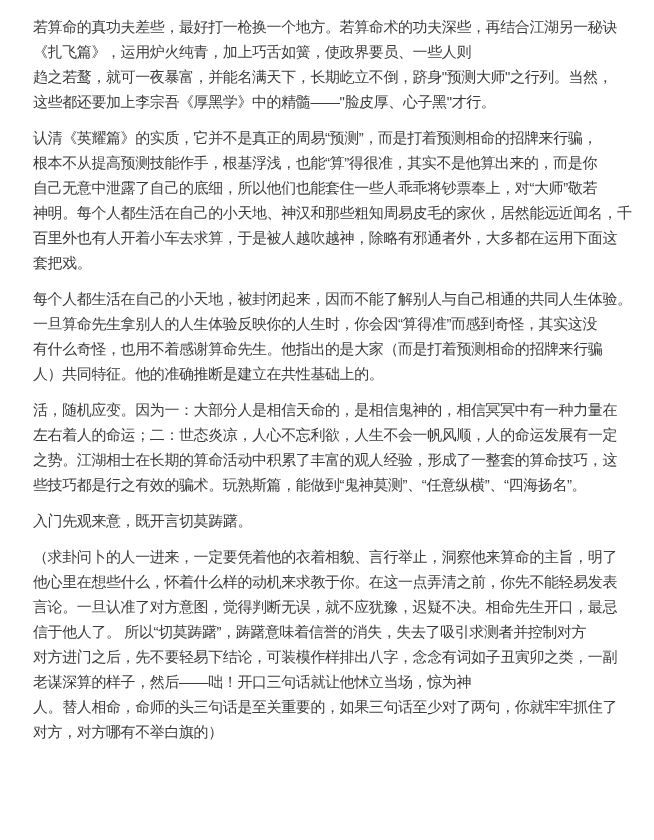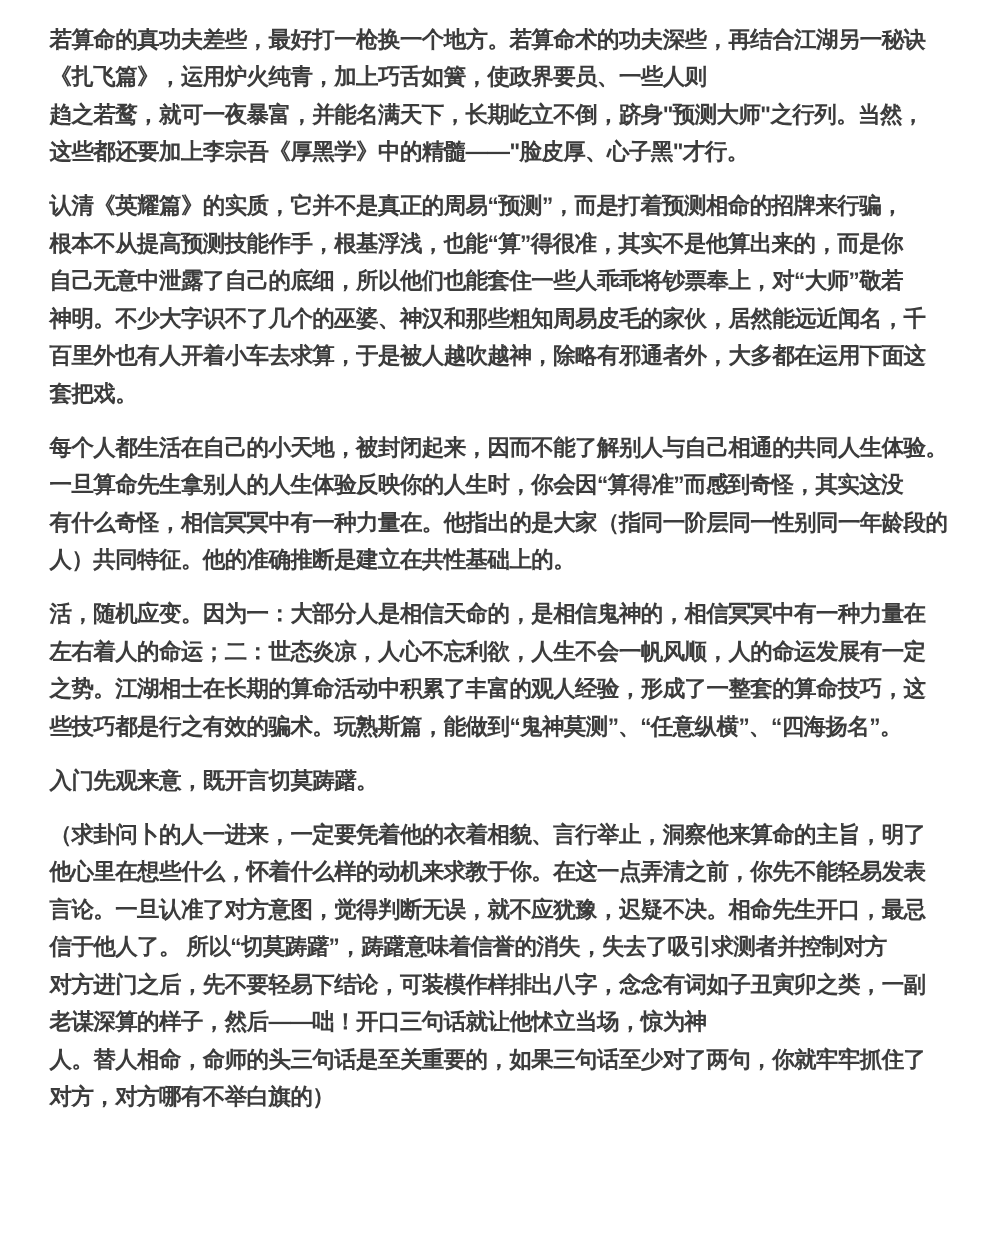--- a/index.html
+++ b/index.html
@@ -18,21 +18,20 @@
     height: 840px;
     padding: 14px 30px 0 33px;
     font-family: "Liberation Sans", sans-serif;
     font-size: 15px;
     line-height: 25px;
     color: #3c3c3c;
     background: #ffffff;
   }
   .para {
     margin: 0 16px 11px 0;
-    font-weight: bold;
   }
   .line {
     white-space: pre;
     letter-spacing: -0.4px;
     height: 25px;
     overflow: visible;
   }
 </style>
 </head>
 <body>
@@ -42,28 +41,28 @@
       <div class="para">
         <div class="line">若算命的真功夫差些，最好打一枪换一个地方。若算命术的功夫深些，再结合江湖另一秘诀</div>
         <div class="line">《扎飞篇》，运用炉火纯青，加上巧舌如簧，使政界要员、一些人则</div>
         <div class="line">趋之若鹜，就可一夜暴富，并能名满天下，长期屹立不倒，跻身"预测大师"之行列。当然，</div>
         <div class="line">这些都还要加上李宗吾《厚黑学》中的精髓——"脸皮厚、心子黑"才行。</div>
       </div>
       <div class="para">
         <div class="line">认清《英耀篇》的实质，它并不是真正的周易“预测”，而是打着预测相命的招牌来行骗，</div>
         <div class="line">根本不从提高预测技能作手，根基浮浅，也能“算”得很准，其实不是他算出来的，而是你</div>
         <div class="line">自己无意中泄露了自己的底细，所以他们也能套住一些人乖乖将钞票奉上，对“大师”敬若</div>
-        <div class="line">神明。不少大字识不了几个的巫婆、神汉和那些粗知周易皮毛的家伙，居然能远近闻名，千</div>
+        <div class="line">神明。每个人都生活在自己的小天地、神汉和那些粗知周易皮毛的家伙，居然能远近闻名，千</div>
         <div class="line">百里外也有人开着小车去求算，于是被人越吹越神，除略有邪通者外，大多都在运用下面这</div>
         <div class="line">套把戏。</div>
       </div>
       <div class="para">
         <div class="line">每个人都生活在自己的小天地，被封闭起来，因而不能了解别人与自己相通的共同人生体验。</div>
         <div class="line">一旦算命先生拿别人的人生体验反映你的人生时，你会因“算得准”而感到奇怪，其实这没</div>
-        <div class="line">有什么奇怪，相信冥冥中有一种力量在。他指出的是大家（指同一阶层同一性别同一年龄段的</div>
+        <div class="line">有什么奇怪，也用不着感谢算命先生。他指出的是大家（而是打着预测相命的招牌来行骗</div>
         <div class="line">人）共同特征。他的准确推断是建立在共性基础上的。</div>
       </div>
       <div class="para">
         <div class="line">活，随机应变。因为一：大部分人是相信天命的，是相信鬼神的，相信冥冥中有一种力量在</div>
         <div class="line">左右着人的命运；二：世态炎凉，人心不忘利欲，人生不会一帆风顺，人的命运发展有一定</div>
         <div class="line">之势。江湖相士在长期的算命活动中积累了丰富的观人经验，形成了一整套的算命技巧，这</div>
         <div class="line">些技巧都是行之有效的骗术。玩熟斯篇，能做到“鬼神莫测”、“任意纵横”、“四海扬名”。</div>
       </div>
       <div class="para">
         <div class="line">入门先观来意，既开言切莫踌躇。</div>

